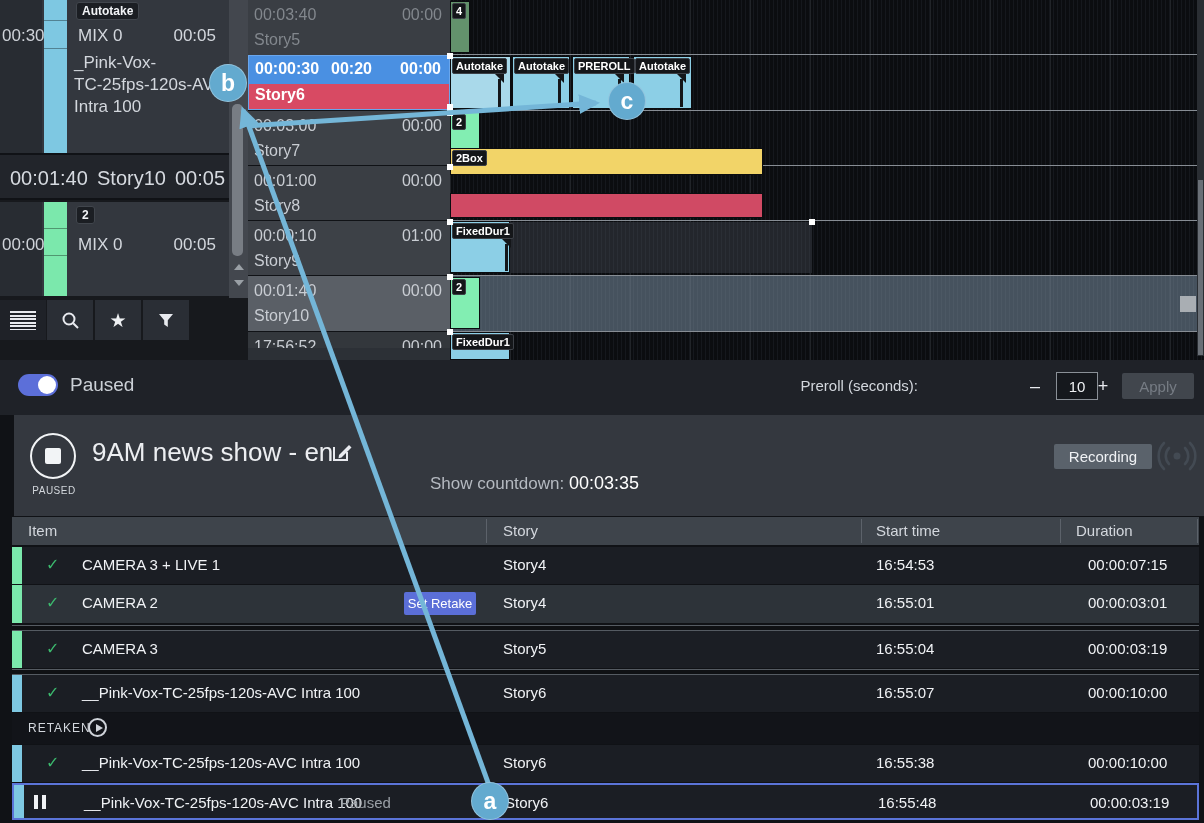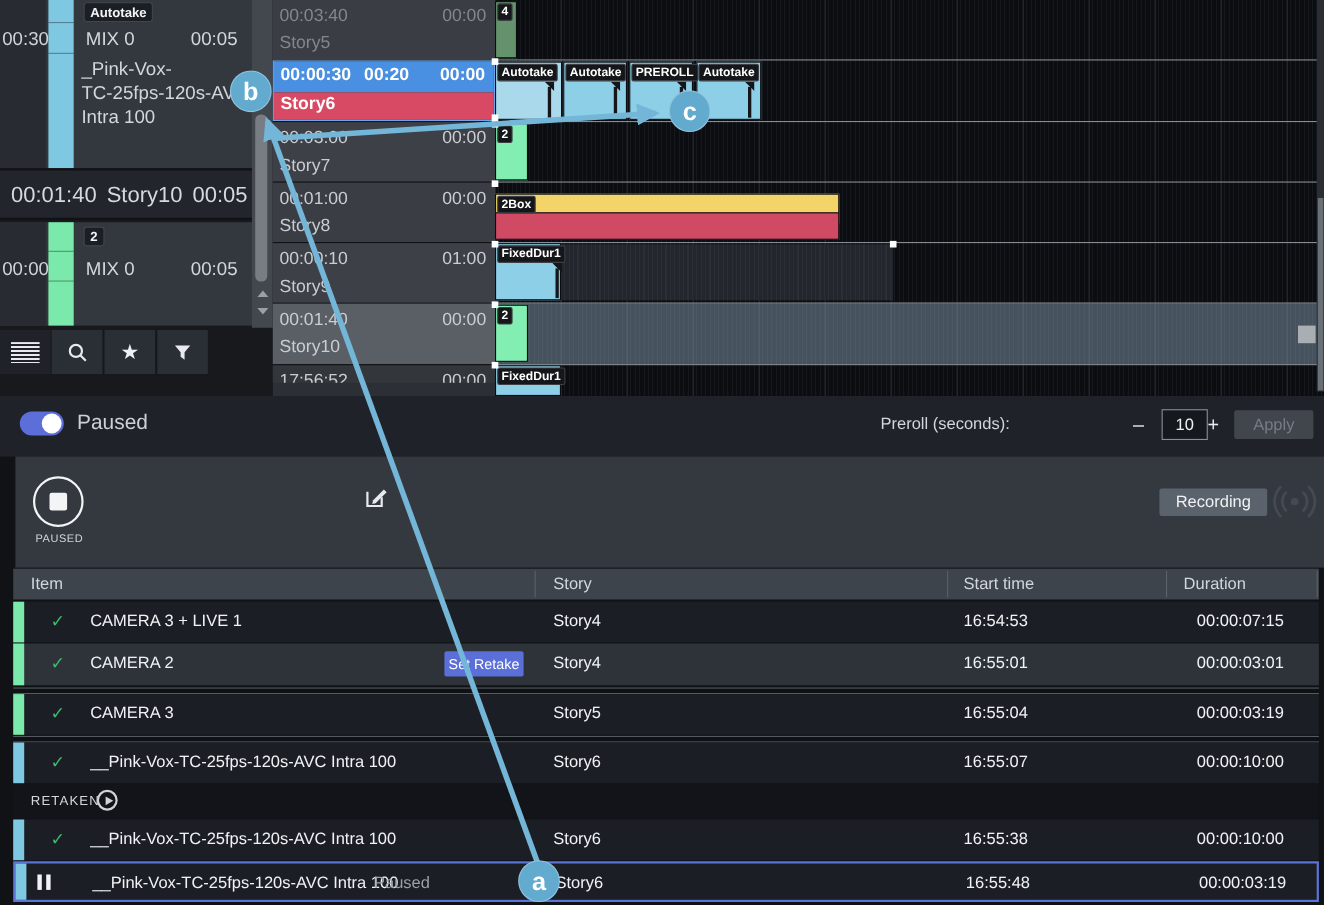--- a/index.html
+++ b/index.html
@@ -271,21 +271,21 @@
     <div class="clip" style="left:183px;top:56px;width:59px;height:53px;background:#8ccfe6;">
       <span class="cbadge">Autotake</span>
       <div class="flag" style="left:43px;"></div>
         <div class="fline" style="left:46px;height:28px;"></div>
     </div>
 
     <div class="clip" style="left:0;top:112px;width:30px;height:52px;background:#82eeb2;">
       <span class="cbadge">2</span>
     </div>
 
-    <div class="clip" style="left:0;top:176px;width:313px;height:27px;background:#f2d468;padding-left:38px;">
+    <div class="clip" style="left:0;top:148px;width:313px;height:27px;background:#f2d468;padding-left:38px;">
       <span class="cbadge">2Box</span>
     </div>
     <div class="clip" style="left:0;top:193px;width:313px;height:25px;background:#d04a64;"></div>
 
     <div class="clip" style="left:0;top:221px;width:60px;height:52px;background:#8ccfe6;">
       <span class="cbadge">FixedDur1</span>
       <div class="flag" style="left:51px;"></div>
         <div class="fline" style="left:54px;height:27px;"></div>
     </div>
 
@@ -322,24 +322,29 @@
     <input id="preroll-input" value="10" style="">
     <div class="stepbtn" style="right:92px;">+</div>
     <button id="apply-btn" disabled="">Apply</button>
   </div>
 
   <div id="show-panel" class="abs">
     <div class="stopbtn">
       <div class="sq"></div>
     </div>
     <div id="paused-state">PAUSED</div>
+    <div id="show-title">9AM news show - en</div>
     <svg class="editicon" viewBox="0 0 20 20">
       <path d="M2 5 V18 H15 V10" fill="none" stroke="#e8eaef" stroke-width="2"></path>
       <path d="M7 13 L17 3 L19.5 5.5 L9.5 15.5 L6.5 16.2 Z" fill="#e8eaef"></path>
     </svg>
+    <div id="cd-line">
+      <span>Show countdown:</span>
+      <b>00:03:35</b>
+    </div>
     <button id="broadcast-btn">Recording</button>
     <svg class="onair" width="42" height="34" viewBox="0 0 42 34">
       <circle cx="21" cy="17" r="3.5" fill="#434a53"></circle>
       <path d="M13 9 a11.5 11.5 0 0 0 0 16 M8 4 a18.5 18.5 0 0 0 0 26 M29 9 a11.5 11.5 0 0 1 0 16 M34 4 a18.5 18.5 0 0 1 0 26" fill="none" stroke="#434a53" stroke-width="2.6" stroke-linecap="round"></path>
     </svg>
   </div>
 
   <div id="grid-header" class="abs">
     <span class="col" style="left:16px;">Item</span>
     <span class="col" style="left:491px;">Story</span>

